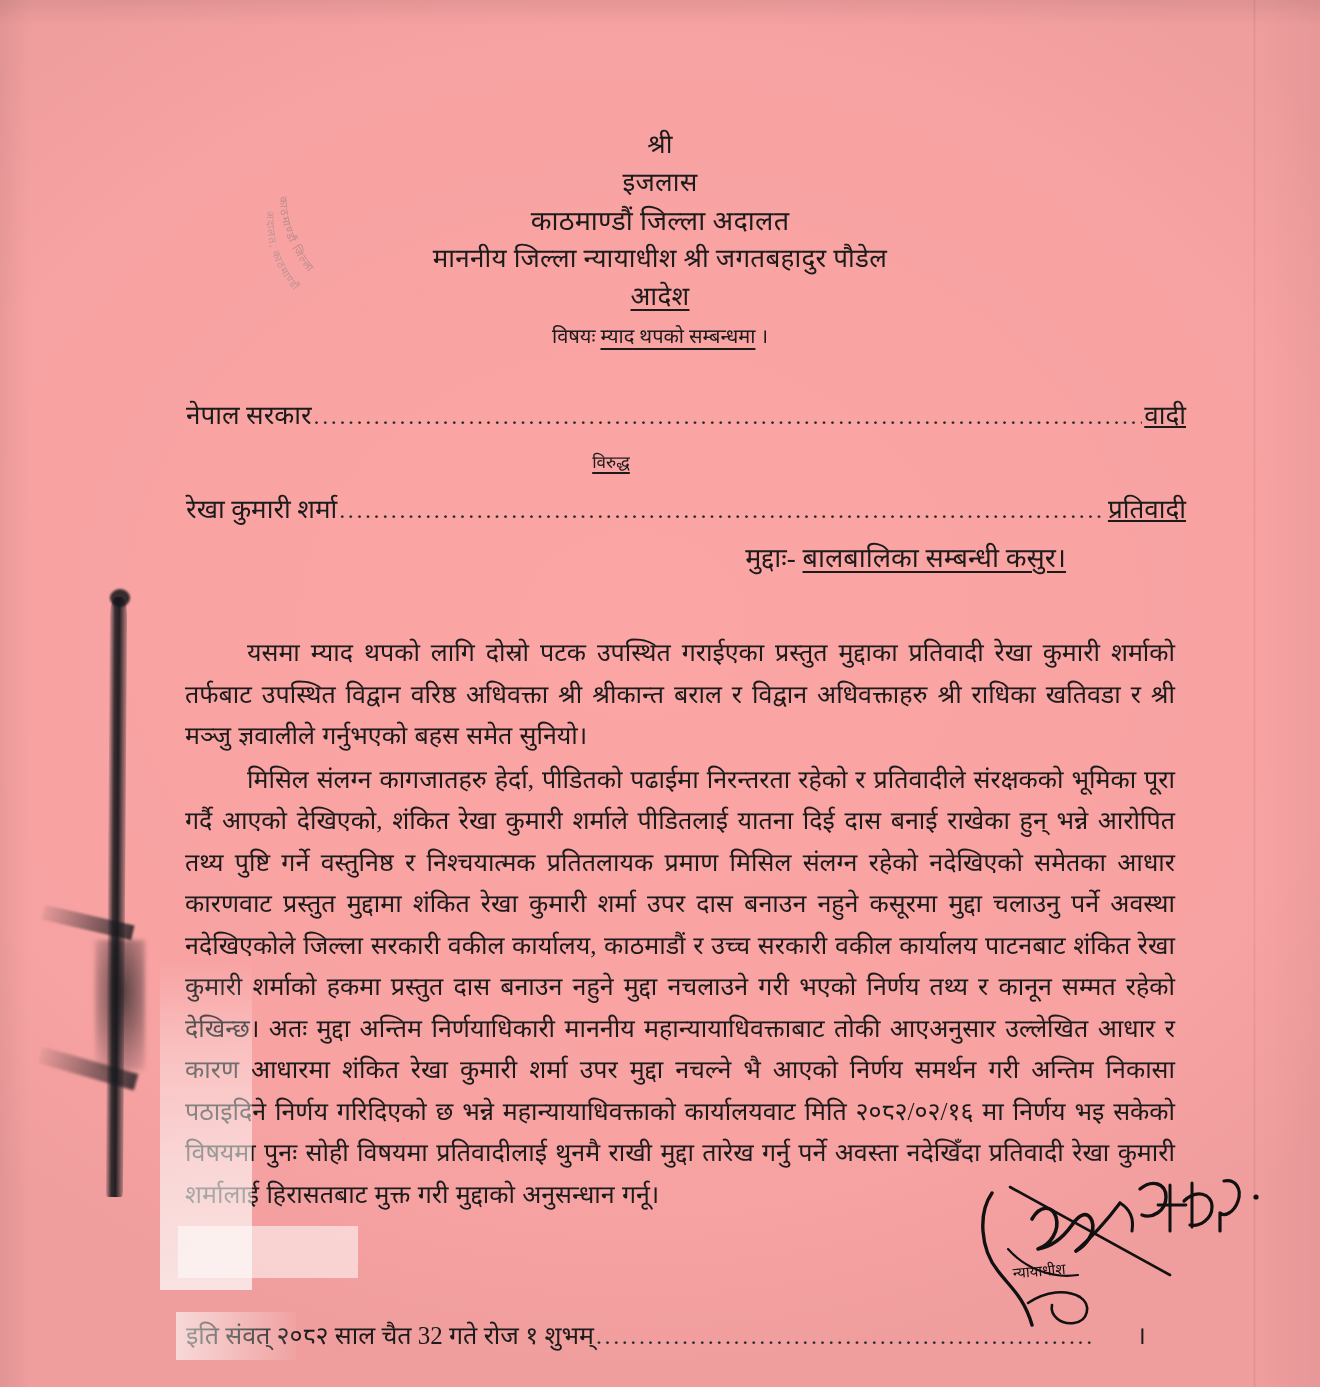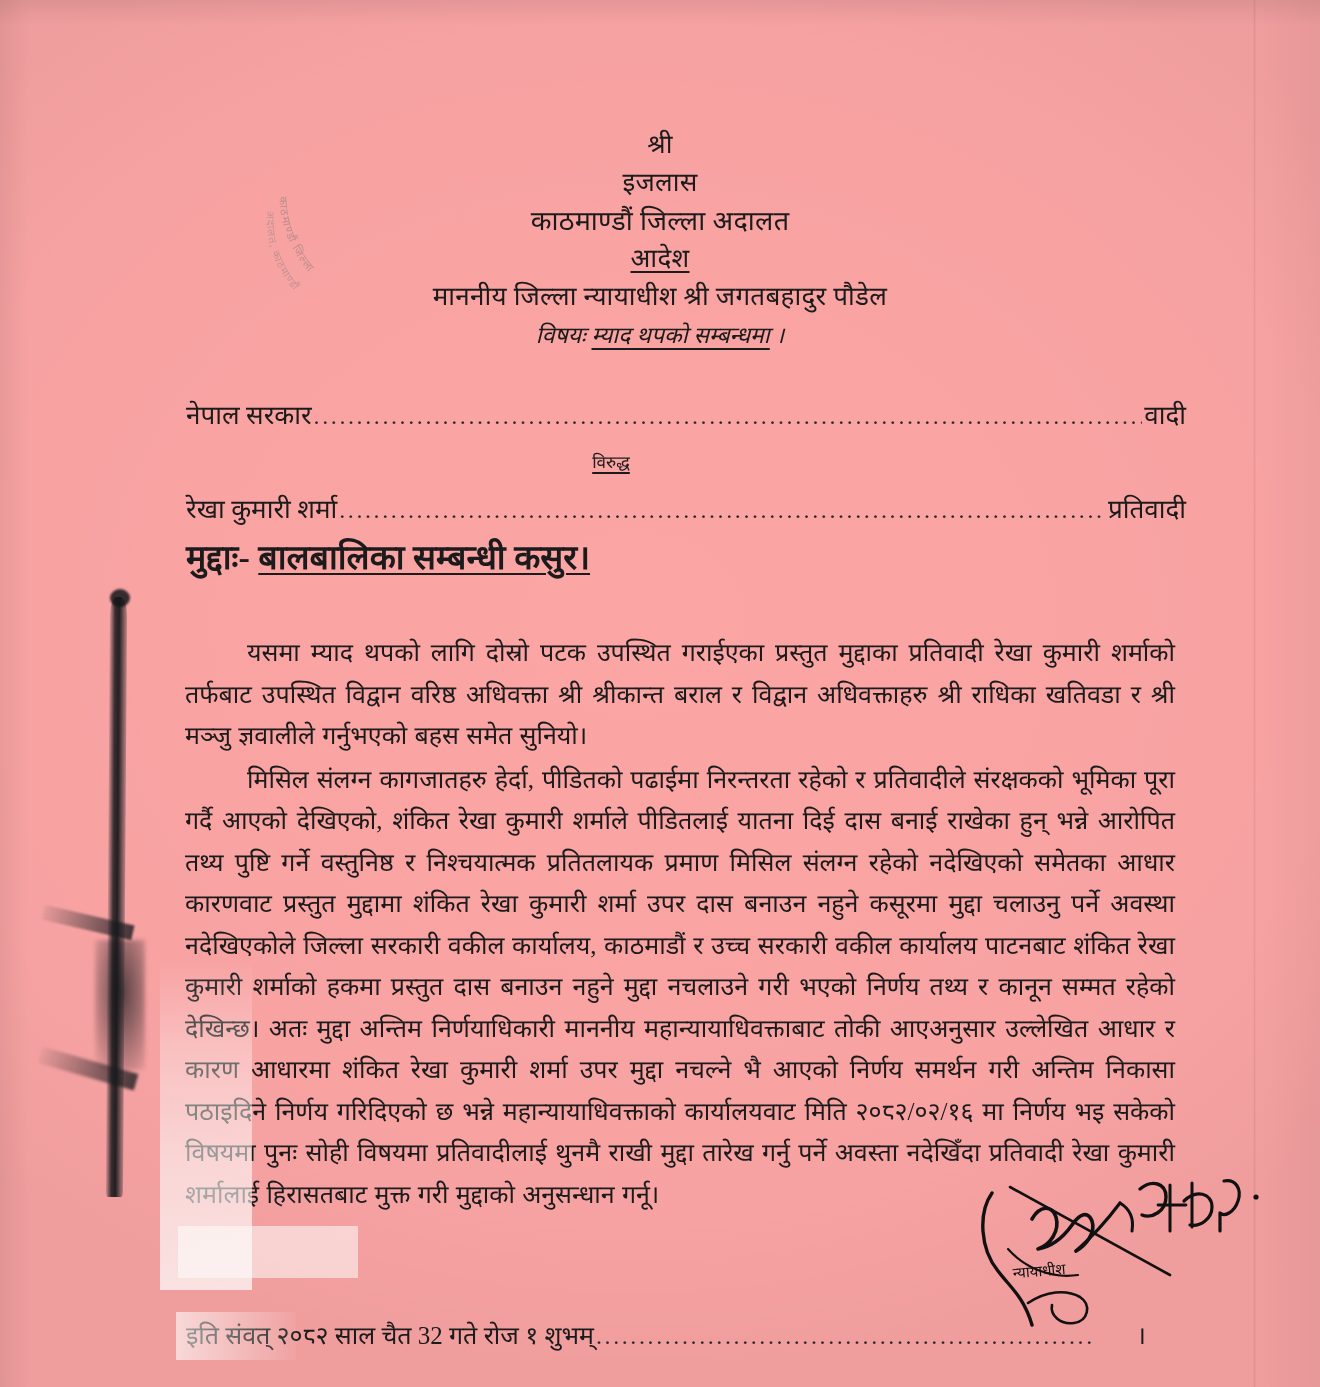--- a/index.html
+++ b/index.html
@@ -115,23 +115,22 @@
     letter-spacing: 0.3px;
     white-space: nowrap;
   }
   .header-line.big { font-size: 27px; }
   .underline-txt {
     text-decoration: underline;
     text-underline-offset: 4px;
     text-decoration-thickness: 1.5px;
   }
   .subject-line {
-    font-size: 23px;
+    font-size: 20px;
     line-height: 40px;
-    font-style: italic;
   }
   .subject-line .sub-label { }
   .subject-line .sub-val {
     text-decoration: underline;
     text-underline-offset: 5px;
     text-decoration-thickness: 1.5px;
   }
 
   .party-block {
     position: absolute;
@@ -149,33 +148,32 @@
   .party-name { flex: 0 0 auto; }
   .dots {
     flex: 1 1 auto;
     overflow: hidden;
     white-space: nowrap;
     letter-spacing: 2.6px;
     font-size: 24px;
     margin: 0 2px;
     color: #2a2a2a;
   }
-  .party-role { flex: 0 0 auto; }
+  .party-role { flex: 0 0 auto; text-decoration: underline; }
   .versus {
     text-align: center;
     font-size: 17px;
     line-height: 46px;
     margin-right: 150px;
   }
   .charge {
-    text-align: left;
-    font-size: 34px;
+    text-align: right;
+    font-size: 27px;
     line-height: 48px;
     margin-right: 120px;
-    font-weight: bold;
   }
 
   .body-block {
     position: absolute;
     left: 185px; top: 632px;
     width: 990px;
     z-index: 7;
   }
   .para {
     font-size: 25px;
@@ -264,24 +262,24 @@
     <text font-size="10.5" fill="#7a7a7a" font-family="'Liberation Serif', serif" letter-spacing="1.2">
       <textPath href="#sealarc" startOffset="6%">अदालत, काठमाण्डौं</textPath>
     </text>
     <circle cx="104" cy="34" r="96" fill="none" stroke="#b9b9b9" stroke-width="0.7" stroke-dasharray="2 3"></circle>
   </svg>
 
   <div class="header-block">
     <div class="header-line">श्री</div>
     <div class="header-line">इजलास</div>
     <div class="header-line big">काठमाण्डौं जिल्ला अदालत</div>
+    <div class="header-line">माननीय जिल्ला न्यायाधीश श्री जगतबहादुर पौडेल</div>
     <div class="header-line">
       <span class="underline-txt">आदेश</span>
     </div>
-    <div class="header-line">माननीय जिल्ला न्यायाधीश श्री जगतबहादुर पौडेल</div>
     <div class="subject-line">
       <span class="sub-label">विषयः</span>
       <span class="sub-val">म्याद थपको सम्बन्धमा</span>
       <span>।</span>
     </div>
   </div>
 
   <div class="party-block">
     <div class="party-row">
       <span class="party-name">नेपाल सरकार</span>

